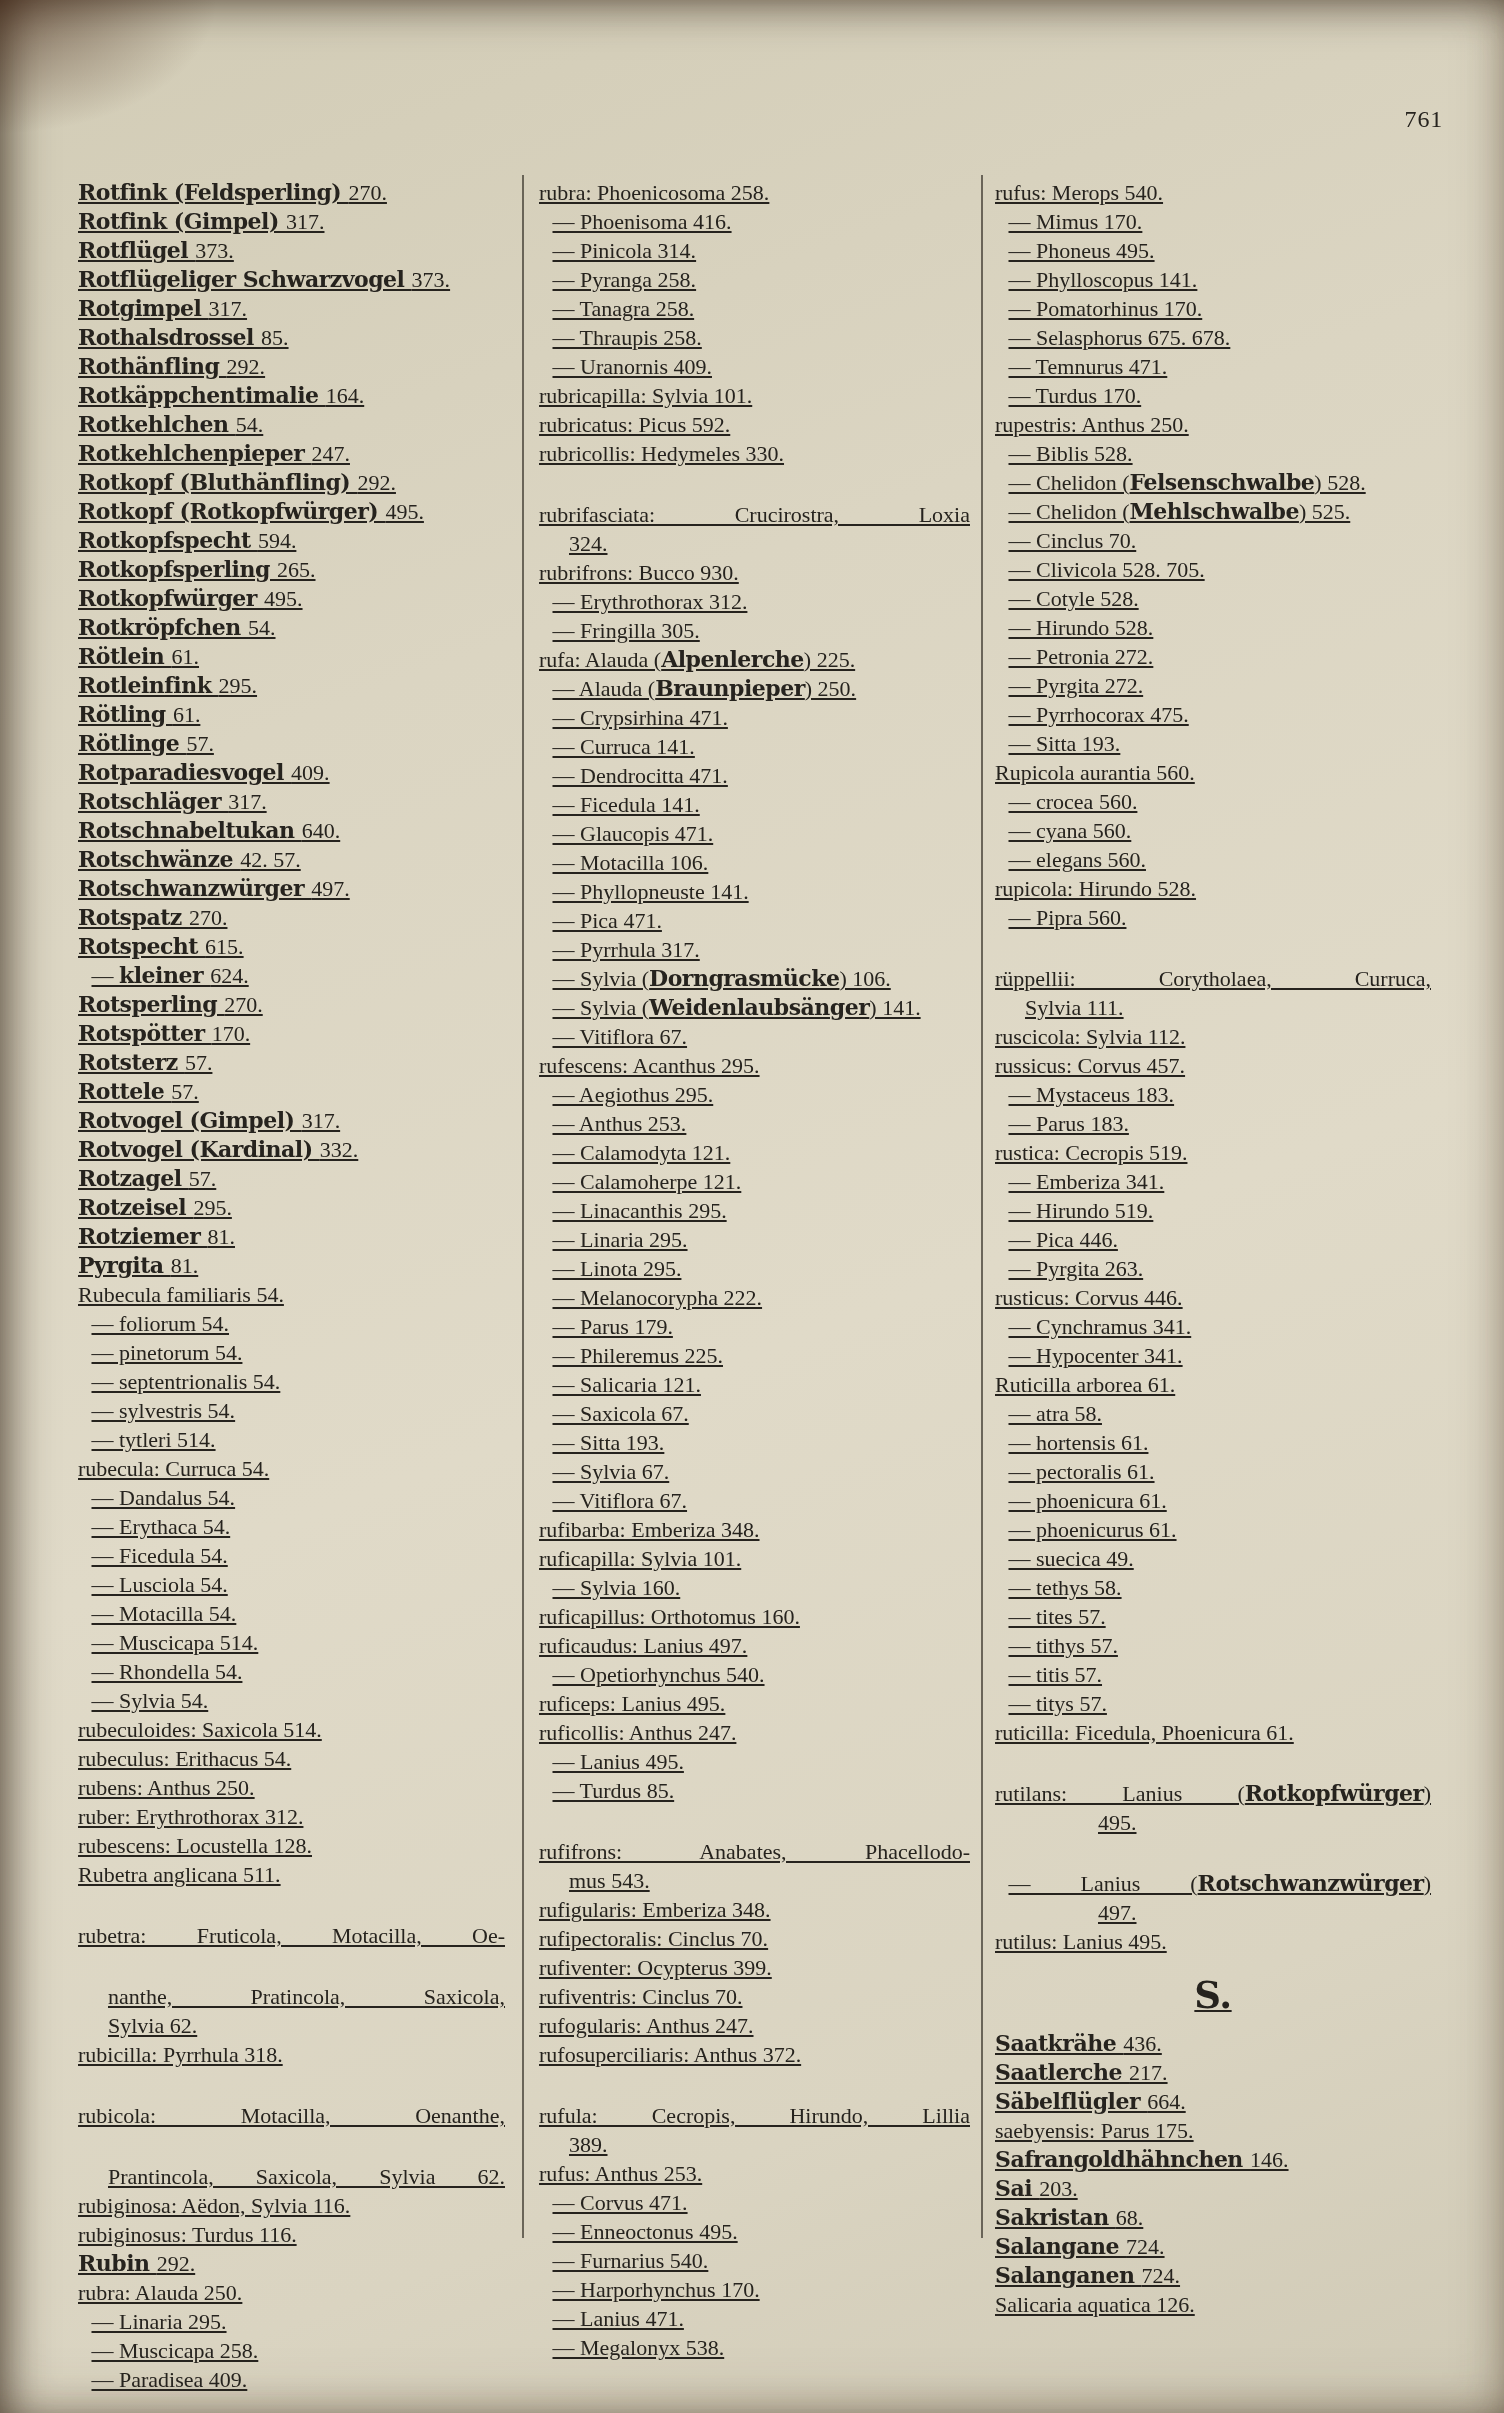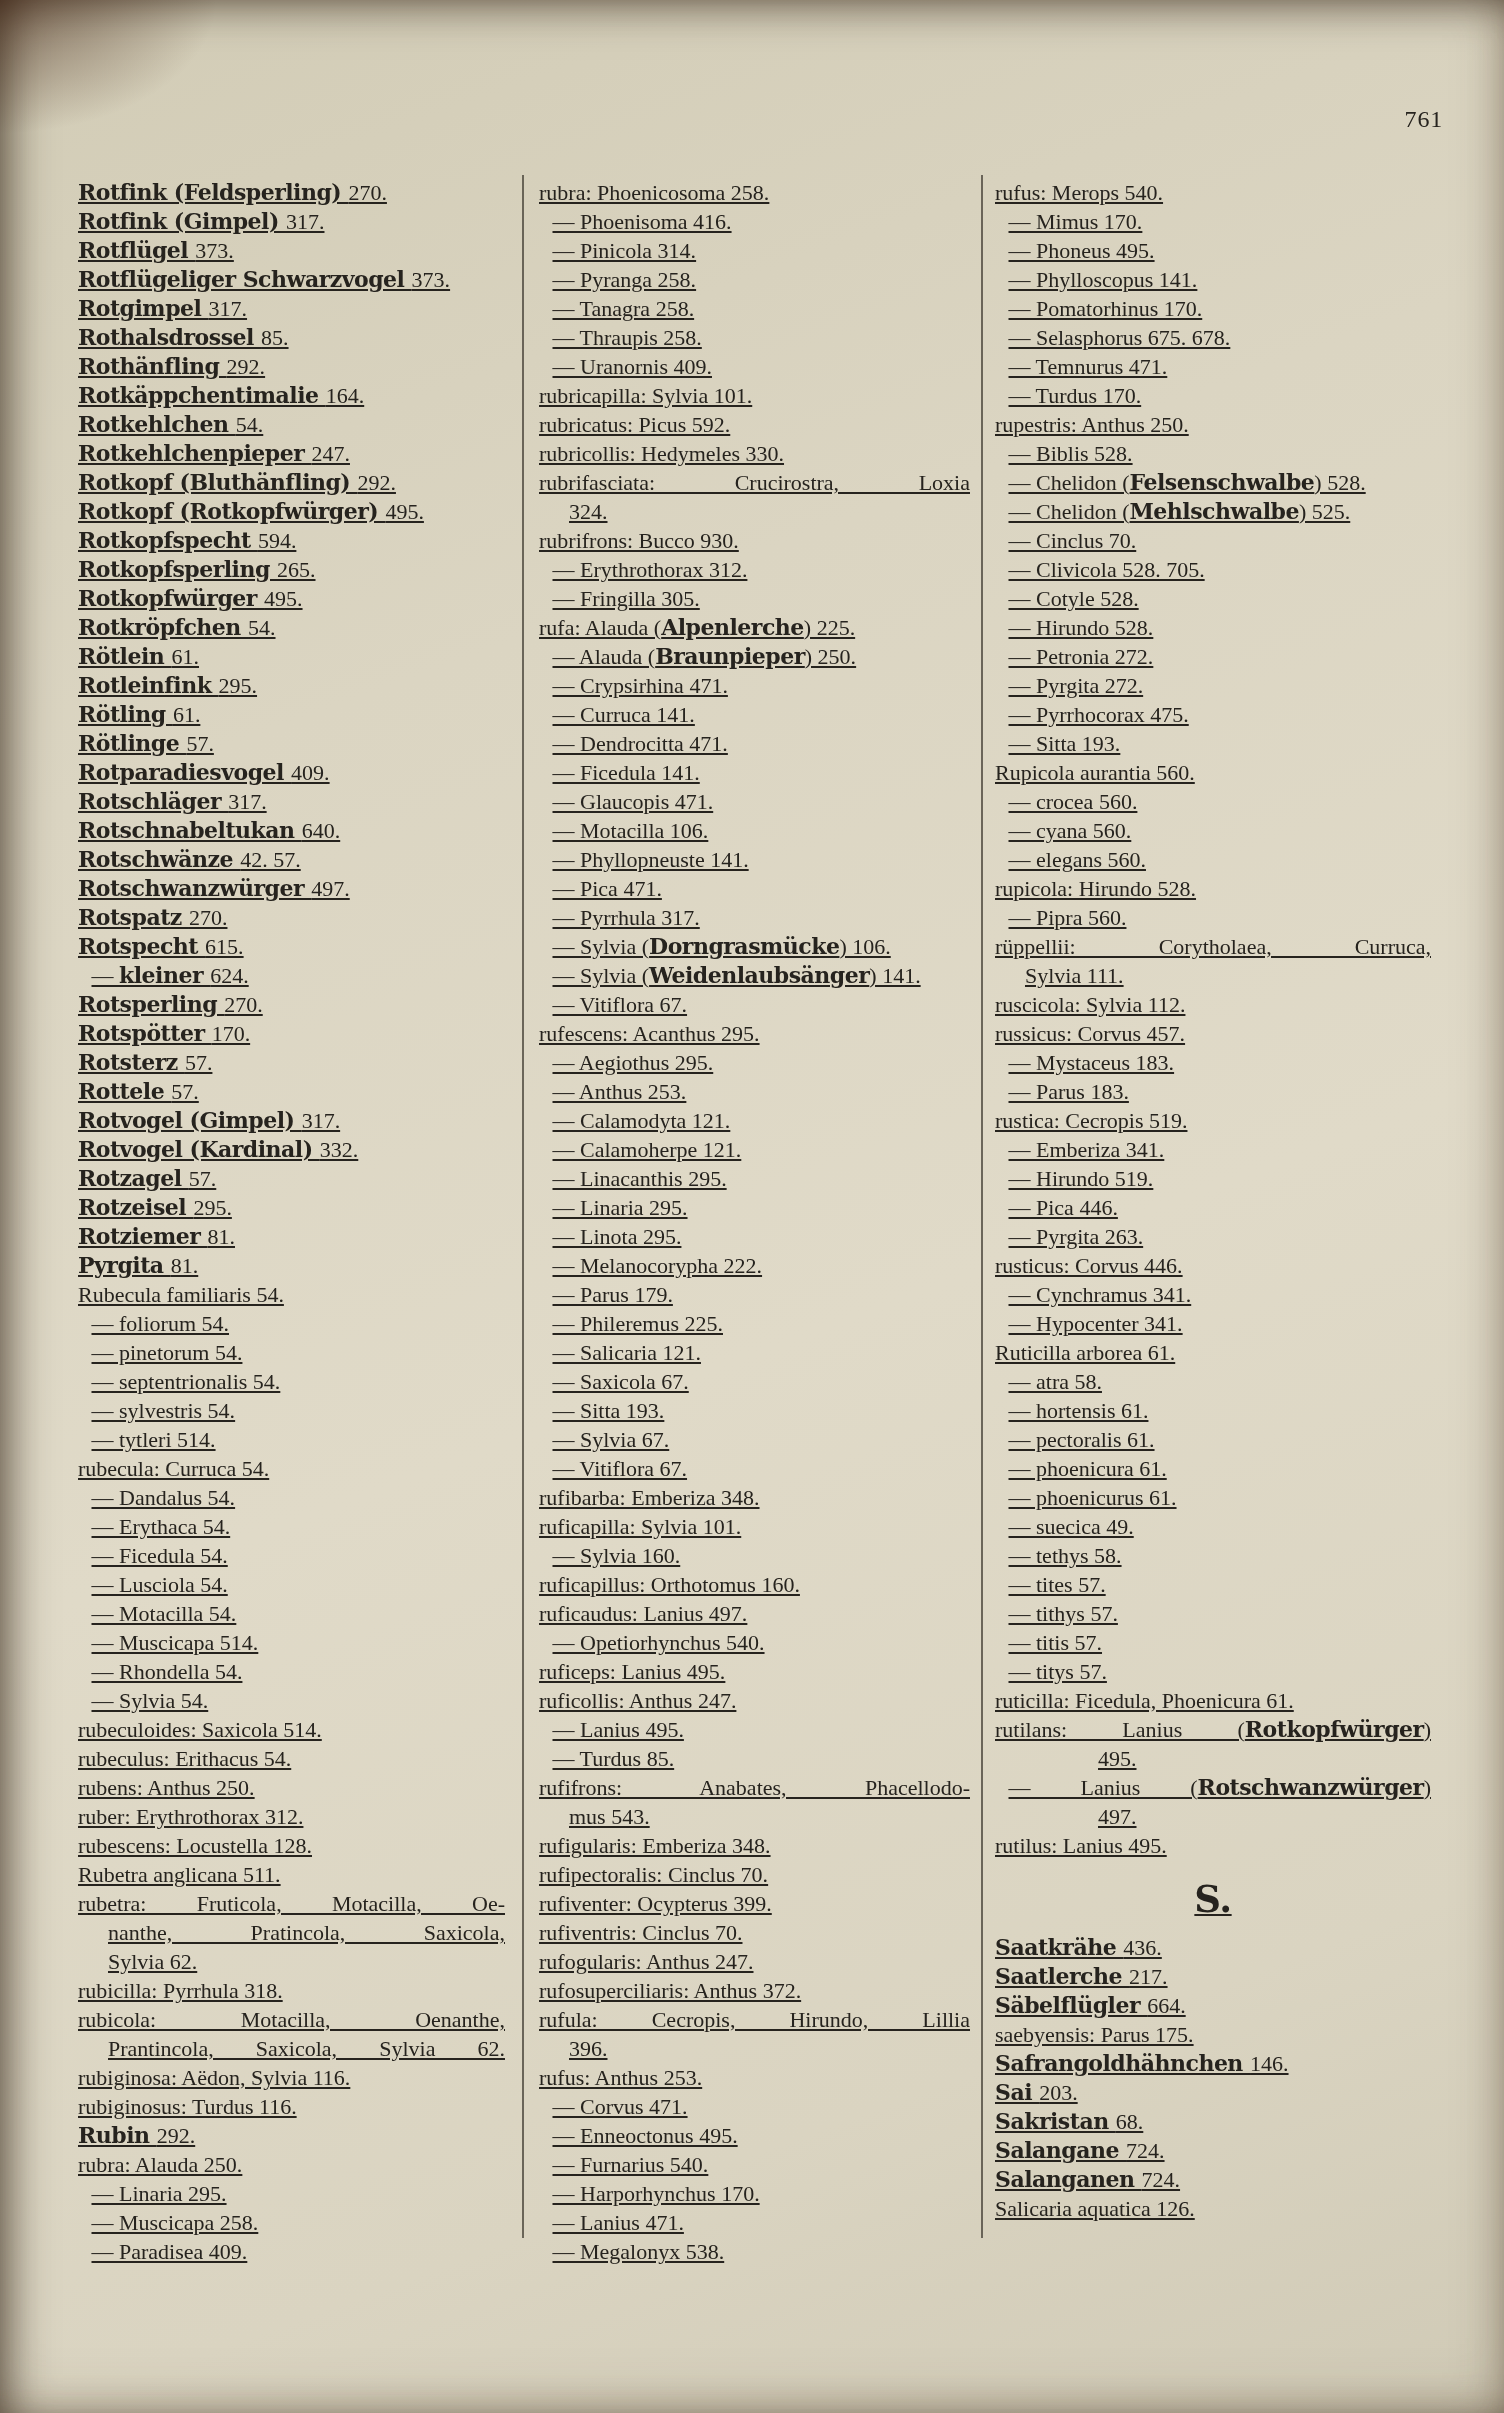--- a/index.html
+++ b/index.html
@@ -18,21 +18,21 @@
   .header .fr{font-size:28px;}
   .pagenum{position:absolute;top:106px;right:62px;font-size:24px;letter-spacing:0.8px;}
   .rule{position:absolute;top:175px;height:2063px;width:1.7px;background:#4a453b;opacity:.78;}
   .rule.r1{left:522px;}
   .rule.r2{left:981px;}
   .col{position:absolute;top:178px;font-size:22px;line-height:29px;text-decoration:underline;}
   .col.c1{left:78px;width:427px;}
   .col.c2{left:539px;width:431px;}
   .col.c3{left:995px;width:436px;}
   .line{height:29px;white-space:nowrap;}
-  .line.j{white-space:normal;text-align:justify;text-align-last:justify;}
+  .line.j{white-space:normal;text-align:justify;text-align-last:justify;margin-top:32px;}
   .ind1{padding-left:13.5px;}
   .ind2{padding-left:30px;}
   .ind3{padding-left:103px;}
   .an{font-family:"Liberation Serif",serif;}
   .fr{font-family:"DejaVu Serif",serif;font-weight:bold;letter-spacing:-0.5px;}
   .section-head{text-align:center;height:44px;line-height:44px;}
   .section-head .fr{font-size:37px;}
   .gap{width:100%;}
 </style>
 </head>
@@ -176,21 +176,21 @@
       <div class="line ind1"><span class="an">— Turdus 85.</span></div>
       <div class="line ind0 j"><span class="an">rufifrons: Anabates, Phacellodo-</span></div>
       <div class="line ind2"><span class="an">mus 543.</span></div>
       <div class="line ind0"><span class="an">rufigularis: Emberiza 348.</span></div>
       <div class="line ind0"><span class="an">rufipectoralis: Cinclus 70.</span></div>
       <div class="line ind0"><span class="an">rufiventer: Ocypterus 399.</span></div>
       <div class="line ind0"><span class="an">rufiventris: Cinclus 70.</span></div>
       <div class="line ind0"><span class="an">rufogularis: Anthus 247.</span></div>
       <div class="line ind0"><span class="an">rufosuperciliaris: Anthus 372.</span></div>
       <div class="line ind0 j"><span class="an">rufula: Cecropis, Hirundo, Lillia</span></div>
-      <div class="line ind2"><span class="an">396.</span></div>
+      <div class="line ind2"><span class="an">389.</span></div>
       <div class="line ind0"><span class="an">rufus: Anthus 253.</span></div>
       <div class="line ind1"><span class="an">— Corvus 471.</span></div>
       <div class="line ind1"><span class="an">— Enneoctonus 495.</span></div>
       <div class="line ind1"><span class="an">— Furnarius 540.</span></div>
       <div class="line ind1"><span class="an">— Harporhynchus 170.</span></div>
       <div class="line ind1"><span class="an">— Lanius 471.</span></div>
       <div class="line ind1"><span class="an">— Megalonyx 538.</span></div>
     </div>
   <div class="col c3">
       <div class="line ind0"><span class="an">rufus: Merops 540.</span></div>

